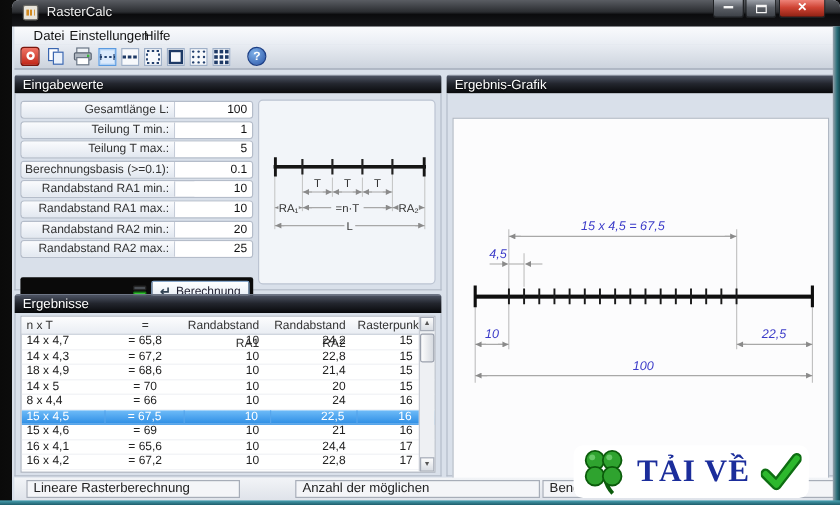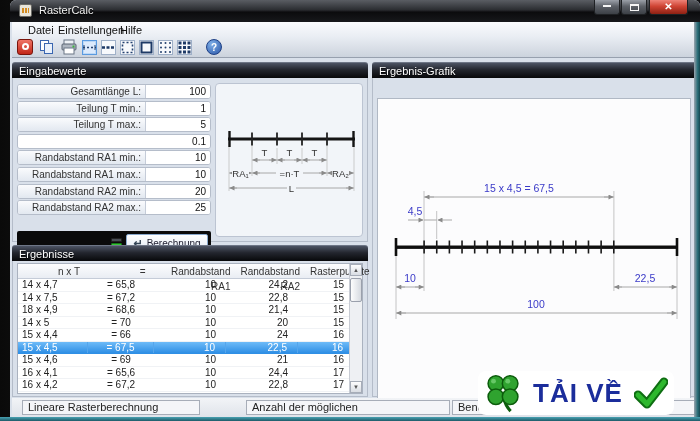--- a/index.html
+++ b/index.html
@@ -52,21 +52,21 @@
   #led i { display:block; width:11px; height:4px; border-radius:1px; margin-bottom:1px; }
   #led .top { background:#4a4f55; border:1px solid #222; } #led .bot { background:#35c435; border:1px solid #157a15; }
   #calc-btn { width:82px; height:19px; margin-right:3px; border:1px solid #88a8cc; border-radius:2px;
     background:linear-gradient(180deg,#feffff,#dfe7f2); font-size:10px; color:#223; display:flex; align-items:center; justify-content:center; gap:4px; }
   #calc-btn .ret { color:#345; font-weight:bold; font-size:11px; }
   #schembox { position:absolute; left:202px; top:5px; width:148px; height:154px; background:#f2f5f9; border:1px solid #bcc4d2; border-radius:4px; }
 
   
   #tblwrap { position:absolute; left:4px; top:2px; width:346px; height:131px; background:#fff; border:1px solid #aab2bf; }
   .thead { display:flex; height:15px; background:linear-gradient(180deg,#fdfdfe,#e9edf3); border-bottom:1px solid #c5ccd8;
-    font-size:10px; color:#333; line-height:15px;padding-left:36px; }
+    font-size:10px; color:#333; line-height:15px; }
   .tbody { position:relative; height:113px; overflow:hidden; font-size:10px; color:#222; }
   .trow { display:flex; height:12.5px; line-height:12.5px; border-bottom:1px solid #f0f2f5; }
   .trow.sel { background:linear-gradient(180deg,#6ebbf8,#2f8fe5); color:#fff; border-bottom:1px solid #2f8fe5; }
   .trow.sel > div { border-right:1px solid #55a5ec; }
   .c0{width:70px; text-align:left; padding-left:4px;} .c1{width:66px; text-align:center;}
   .c2{width:72px; text-align:right; padding-right:10px;} .c3{width:72px; text-align:right; padding-right:10px;}
   .c4{width:52px; text-align:right; padding-right:6px;}
   #vscroll { position:absolute; right:0; top:0; width:13px; height:129px; background:#eef0f3; border-left:1px solid #c8ccd4; }
   .sbtn { position:absolute; left:0; width:12px; height:12px; background:linear-gradient(180deg,#fdfdfd,#d9dde3); border:1px solid #a7adb8;
     font-size:6px; color:#555; text-align:center; line-height:11px; }
@@ -78,21 +78,21 @@
 
   
   #statusbar { position:absolute; left:2px; top:398px; width:686px; height:19px; background:linear-gradient(180deg,#f2f4f7,#dfe3ea); }
   .status-sec { position:absolute; top:2px; height:15px; background:#f4f5f8; border:1px solid #a7adb8; font-size:11px; color:#222; line-height:13px; padding-left:5px; overflow:hidden; }
   #bottom-edge { position:absolute; left:0; top:417px; width:700px; height:4px; background:linear-gradient(180deg,#49a2b2,#1d5a68); }
   #right-edge { position:absolute; left:694px; top:22px; width:6px; height:399px; background:linear-gradient(90deg,#9aa4ae,#2a6e78 60%,#154750); }
 
   
   #watermark { position:absolute; left:478px; top:371px; width:196px; height:44px; background:#fff; border-radius:8px; z-index:50;
     display:flex; align-items:center; justify-content:space-between; padding:0 6px; }
-  #wm-text { font-family:Liberation Sans, sans-serif; font-weight:bold; font-size:26px; color:#1b2d9b; letter-spacing:1px; }
+  #wm-text { font-family:Liberation Serif, serif; font-weight:bold; font-size:26px; color:#1b2d9b; letter-spacing:1px; }
 
   svg text { font-family:"Liberation Sans",sans-serif; }
   .dimtxt { fill:#3a3ac8; font-size:10.5px; }
   .schtxt { fill:#333; font-size:9.5px; }
 </style>
 </head>
 <body>
 
 <div id="screen">
 <div id="win">
@@ -203,20 +203,21 @@
           </div>
           <div class="in-row" style="top: 22.6px;">
             <div class="in-label">Teilung T min.:</div>
             <div class="in-value">1</div>
           </div>
           <div class="in-row" style="top: 39.2px;">
             <div class="in-label">Teilung T max.:</div>
             <div class="in-value">5</div>
           </div>
           <div class="in-row" style="top: 55.8px;">
+            <div class="in-label">Berechnungsbasis (&gt;=0.1):</div>
             <div class="in-value">0.1</div>
           </div>
           <div class="in-row" style="top: 72.4px; gap: 16px;">
             <div class="in-label">Randabstand RA1 min.:</div>
             <div class="in-value">10</div>
           </div>
           <div class="in-row" style="top: 89px;">
             <div class="in-label">Randabstand RA1 max.:</div>
             <div class="in-value">10</div>
           </div>
@@ -315,42 +316,42 @@
           </div>
       <div class="tbody" id="tbody">
             <div class="trow">
               <div class="c0">14 x 4,7</div>
               <div class="c1">= 65,8</div>
               <div class="c2">10</div>
               <div class="c3">24,2</div>
               <div class="c4">15</div>
             </div>
             <div class="trow">
-              <div class="c0">14 x 7,5</div>
+              <div class="c0">14 x 4,3</div>
               <div class="c1">= 67,2</div>
               <div class="c2">10</div>
               <div class="c3">22,8</div>
               <div class="c4">15</div>
             </div>
             <div class="trow">
               <div class="c0">18 x 4,9</div>
               <div class="c1">= 68,6</div>
               <div class="c2">10</div>
               <div class="c3">21,4</div>
               <div class="c4">15</div>
             </div>
             <div class="trow">
               <div class="c0">14 x 5</div>
               <div class="c1">= 70</div>
               <div class="c2">10</div>
               <div class="c3">20</div>
               <div class="c4">15</div>
             </div>
             <div class="trow">
-              <div class="c0">15 x 4,4</div>
+              <div class="c0">8 x 4,4</div>
               <div class="c1">= 66</div>
               <div class="c2">10</div>
               <div class="c3">24</div>
               <div class="c4">16</div>
             </div>
             <div class="trow sel">
               <div class="c0">15 x 4,5</div>
               <div class="c1">= 67,5</div>
               <div class="c2">10</div>
               <div class="c3">22,5</div>
@@ -387,21 +388,21 @@
           </div>
       <div id="vscroll">
         <div class="sbtn" id="sb-up">▲</div>
         <div id="sb-thumb"></div>
         <div class="sbtn" id="sb-dn">▼</div>
       </div>
     </div>
   </div>
 
   <div class="grp-hdr" style="left:362px; top:62px; width:326px;">Ergebnis-Grafik</div>
-  <div class="grp-body" style="left:362px; top:78px; width:326px; height:319px;">
+  <div class="grp-body" style="left:362px; top:78px; width:326px; height:319px;font-style:italic;">
     <div id="canvas">
       <svg width="312" height="308" viewBox="0 0 312 308">
         <defs>
           <marker id="arr" viewBox="0 0 10 10" refX="9" refY="5" markerWidth="7" markerHeight="5" orient="auto">
                 <path d="M0,0 L10,5 L0,10 z" fill="#8a8a8a"></path>
               </marker>
         </defs>
 
         <g stroke="#bdbdbd" stroke-width="0.9">
           <line x1="46" y1="92" x2="46" y2="192"></line>

